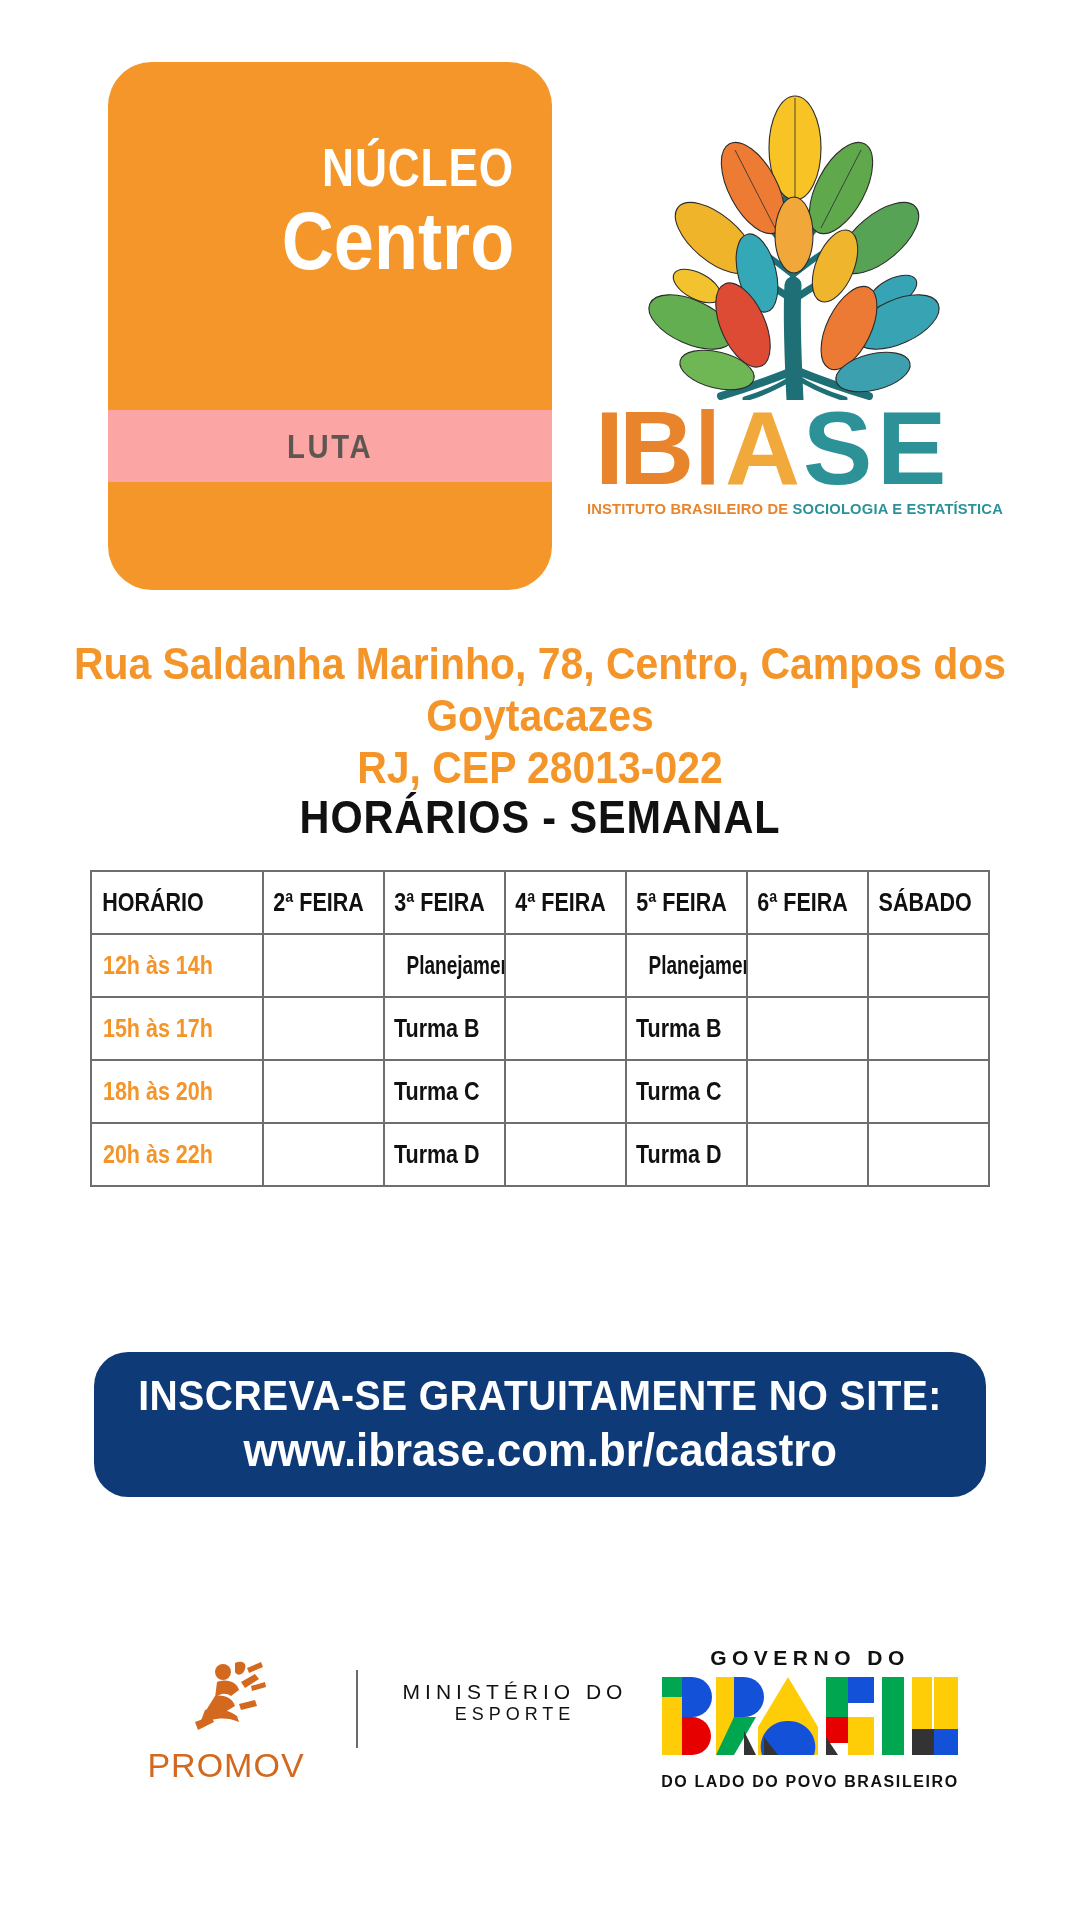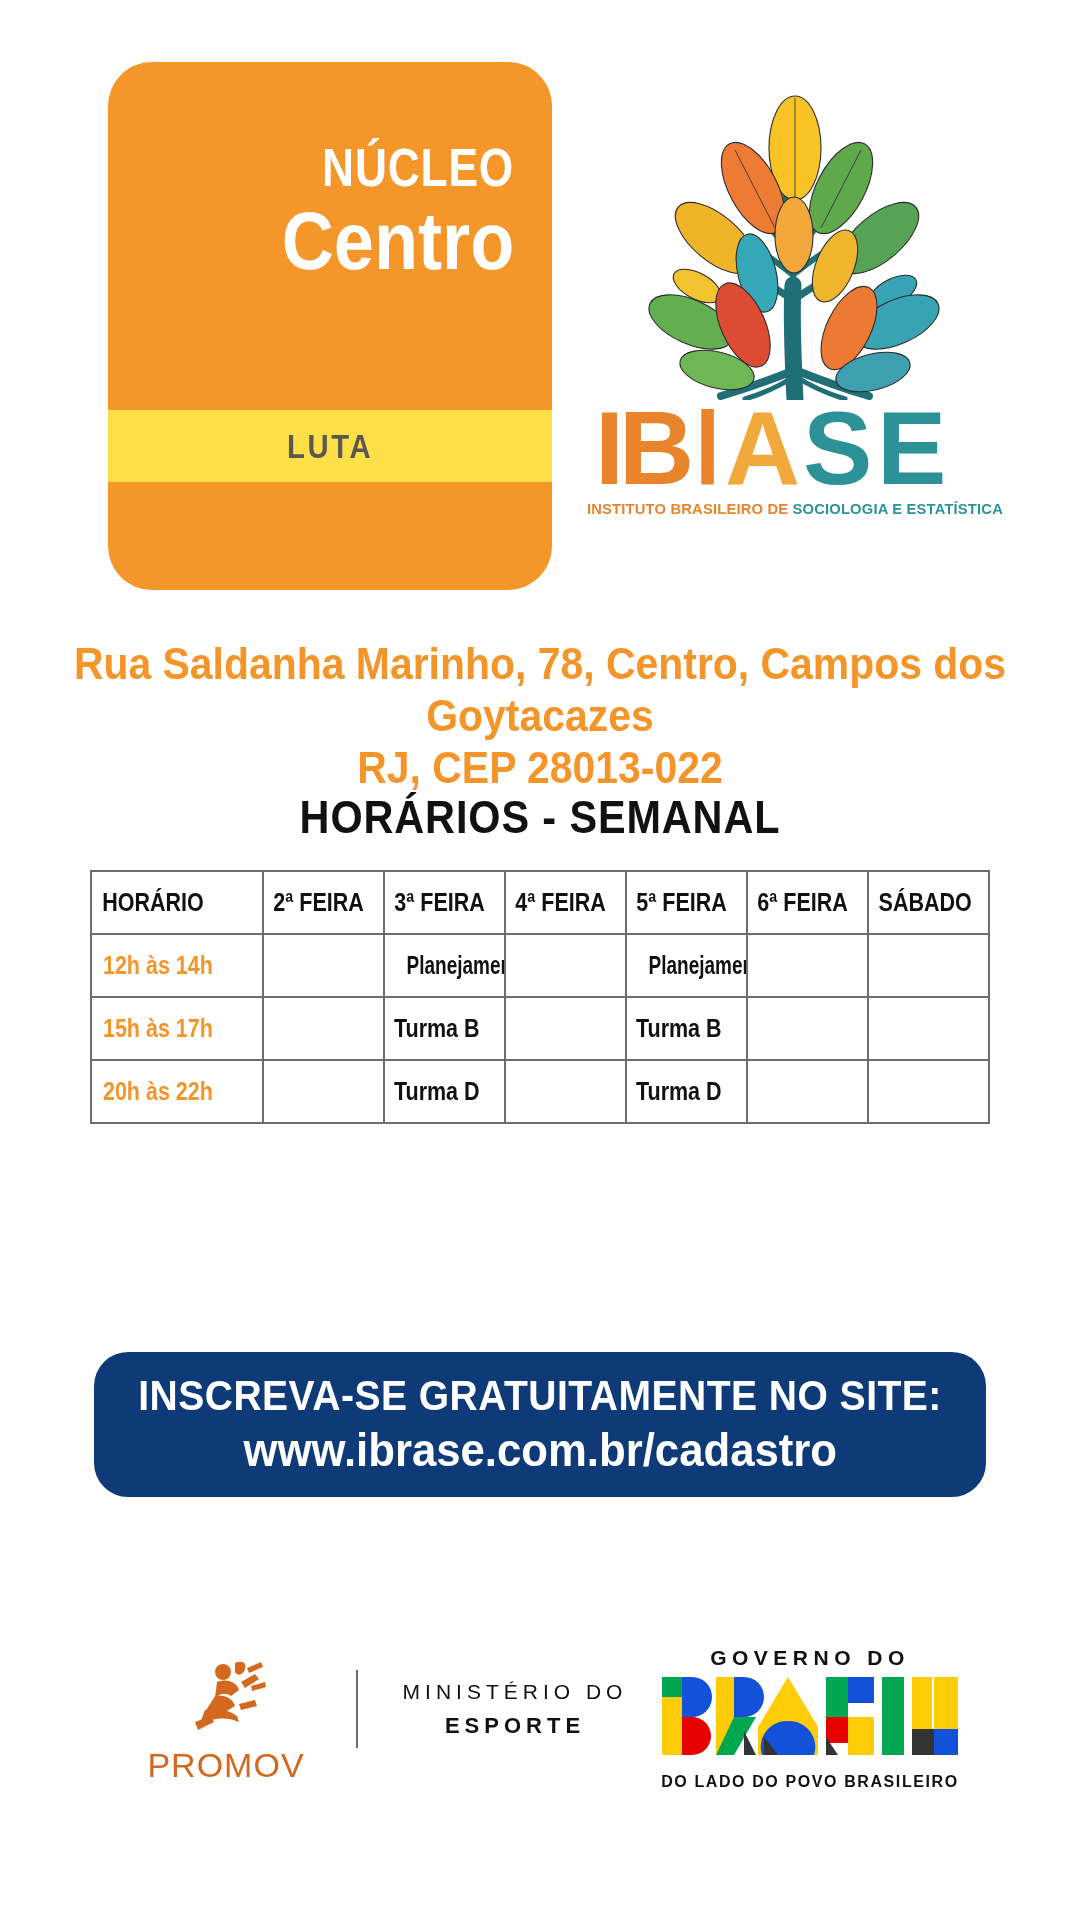--- a/index.html
+++ b/index.html
@@ -43,21 +43,21 @@
     font-weight: 700;
     line-height: 1.05;
     margin-top: 4px;
     transform: scaleX(0.88);
     transform-origin: right center;
     white-space: nowrap;
   }
   .luta-band {
     position: absolute; left: 0; top: 348px;
     width: 100%; height: 72px;
-    background: #fde047;
+    background: #fca5a5;
     display: flex; align-items: center; justify-content: center;
   }
   .luta-text {
     color: #5E5751;
     font-size: 34px;
     font-weight: 600;
     letter-spacing: 3px;
     transform: scaleX(0.86);
   }
 
@@ -164,21 +164,21 @@
     font-size: 34px; font-weight: 400; letter-spacing: 1px;
   }
   .divider {
     position: absolute; left: 356px; top: 40px;
     width: 2px; height: 78px; background: #6B6B6B;
   }
   .ministerio {
     position: absolute; left: 400px; top: 50px; width: 230px; text-align: center;
   }
   .min-l1 { font-size: 21px; letter-spacing: 5px; color: #111; font-weight: 400; }
-  .min-l2 { font-size: 22px; letter-spacing: 5px; color: #111; font-weight: 700; margin-top: 9px; }
+  .min-l2 { font-size: 18px; letter-spacing: 5px; color: #111; font-weight: 400; }
   .govbr { position: absolute; left: 650px; top: 16px; width: 320px; text-align: center; }
   .gov-top { font-size: 21px; font-weight: 700; letter-spacing: 5.5px; color: #111; }
   .gov-bottom { font-size: 16px; font-weight: 700; letter-spacing: 1.6px; color: #111; margin-top: 14px; }
 </style>
 </head>
 <body>
 
 <div class="page">
 
   <div class="header">
@@ -292,20 +292,29 @@
         <tr>
           <td class="time-cell"><span class="squeeze">15h às 17h</span></td>
           <td class="cls"><span class="squeeze"></span></td>
           <td class="cls"><span class="squeeze">Turma B</span></td>
           <td class="cls"><span class="squeeze"></span></td>
           <td class="cls"><span class="squeeze">Turma B</span></td>
           <td class="cls"><span class="squeeze"></span></td>
           <td class="cls"><span class="squeeze"></span></td>
         </tr>
         <tr>
+          <td class="time-cell"><span class="squeeze">18h às 20h</span></td>
+          <td class="cls"><span class="squeeze"></span></td>
+          <td class="cls"><span class="squeeze">Turma C</span></td>
+          <td class="cls"><span class="squeeze"></span></td>
+          <td class="cls"><span class="squeeze">Turma C</span></td>
+          <td class="cls"><span class="squeeze"></span></td>
+          <td class="cls"><span class="squeeze"></span></td>
+        </tr>
+        <tr>
           <td class="time-cell"><span class="squeeze">20h às 22h</span></td>
           <td class="cls"><span class="squeeze"></span></td>
           <td class="cls"><span class="squeeze">Turma D</span></td>
           <td class="cls"><span class="squeeze"></span></td>
           <td class="cls"><span class="squeeze">Turma D</span></td>
           <td class="cls"><span class="squeeze"></span></td>
           <td class="cls"><span class="squeeze"></span></td>
         </tr>
       </tbody>
     </table>

